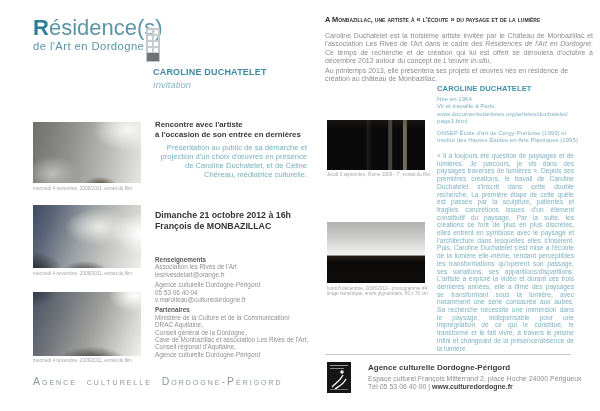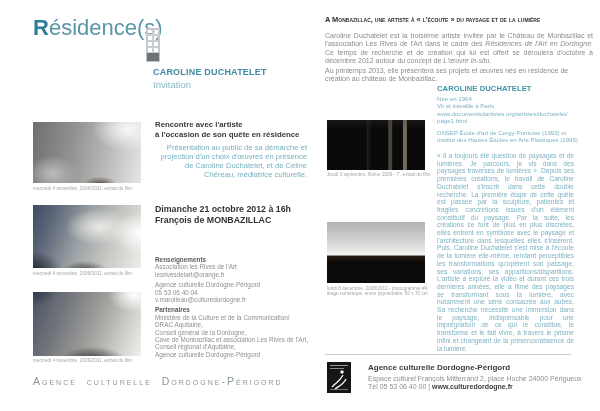--- a/index.html
+++ b/index.html
@@ -17,21 +17,21 @@
     position:absolute; left:146px; top:28px; width:12px; height:32px;
     display:grid; grid-template-columns:1fr 1fr; grid-template-rows:repeat(4,1fr) 8px;
     border:0.5px solid #c2c6c8;
   }
   .ladder span { border:0.5px solid #c9cdcf; }
   .ladder .dark { grid-column:1 / 3; background:#6d7275; border-color:#6d7275; }
 
   
   .artist-head { position:absolute; left:153px; top:67px; }
   .artist-head .name { font-size:9px; font-weight:bold; color:#3f8ba1; letter-spacing:0.2px; }
-  .artist-head .kicker { font-size:9.5px; color:#85b7c5; margin-top:2px; }
+  .artist-head .kicker { font-size:9.5px; color:#85b7c5; margin-top:2px;font-style:italic; }
 
   
   .photo { position:absolute; left:33px; width:108px; }
   .photo1 { top:122px; height:61px;
     background:
       radial-gradient(ellipse 55% 60% at 88% 12%, #f7f7f5 0%, rgba(247,247,245,0) 60%),
       radial-gradient(ellipse 40% 50% at 18% 85%, #bdbdbb 0%, rgba(189,189,187,0) 60%),
       radial-gradient(ellipse 22% 18% at 62% 102%, rgba(72,56,40,0.85) 0%, rgba(72,56,40,0) 70%),
       linear-gradient(100deg, #6f6f6d 0%, #90908e 35%, #bcbcba 70%, #e6e6e4 100%);
   }
@@ -55,21 +55,21 @@
     transform:scale(0.78); transform-origin:0 0;
   }
   .cap1 { left:33px; top:186px; }
   .cap2 { left:33px; top:271px; }
   .cap3 { left:33px; top:358px; }
 
   
   .meeting { position:absolute; left:155px; top:120px; width:155px; }
   .meeting .t { font-size:7.8px; font-weight:bold; color:#3a3a3a; line-height:10px; white-space:nowrap; }
   .meeting .d { font-size:7.6px; color:#76b0bf; line-height:9px; margin-top:3px; width:152px;text-align:right; }
-  .event { position:absolute; left:155px; top:204px; }
+  .event { position:absolute; left:155px; top:210px; }
   .event div { font-size:8.8px; font-weight:bold; color:#333333; line-height:11px; white-space:nowrap; }
   .info { position:absolute; left:155px; top:256px; width:170px; font-size:6.4px; color:#909090; line-height:7.4px; }
   .info div { white-space:nowrap; }
   .info .h { font-weight:bold; color:#5a5a5a; }
   .info .gap { height:3px; }
   .banner {
     position:absolute; left:33px; top:375px; font-variant:small-caps;
     font-size:10.5px; letter-spacing:2px; word-spacing:5px; color:#8d969a; white-space:nowrap;
   }
 
@@ -125,20 +125,21 @@
   .f-tel { font-size:7px; color:#8e8e8e; margin-top:1.5px; white-space:nowrap; }
   .f-site { font-weight:bold; color:#3d3d3d; }
 </style>
 </head>
 <body>
 
 <div class="page">
 
   <div class="logo">
     <div class="logo-title">Résidence(s)</div>
+    <div class="logo-sub">de l'Art en Dordogne</div>
   </div>
   <div class="ladder">
     <span></span>
       <span></span>
     <span></span>
       <span></span>
     <span></span>
       <span></span>
     <span></span>
       <span></span>
@@ -152,21 +153,21 @@
 
   <div class="photo photo1"></div>
   <div class="cap cap1">mercredi 4 novembre, 2009/2011, extrait du film</div>
   <div class="photo photo2"></div>
   <div class="cap cap2">mercredi 4 novembre, 2009/2011, extrait du film</div>
   <div class="photo photo3"></div>
   <div class="cap cap3">mercredi 4 novembre, 2009/2011, extrait du film</div>
 
   <div class="meeting">
     <div class="t">Rencontre avec l'artiste</div>
-    <div class="t">à l'occasion de son quête en résidence</div>
+    <div class="t">à l'occasion de son entrée en dernières</div>
     <div class="d">Présentation au public de sa démarche et projection d'un choix d'œuvres en présence de Caroline Duchatelet, et de Céline Chéreau, médiatrice culturelle.</div>
   </div>
 
   <div class="event">
     <div>Dimanche 21 octobre 2012 à 16h</div>
     <div>François de MONBAZILLAC</div>
   </div>
 
   <div class="info">
     <div class="h">Renseignements</div>

